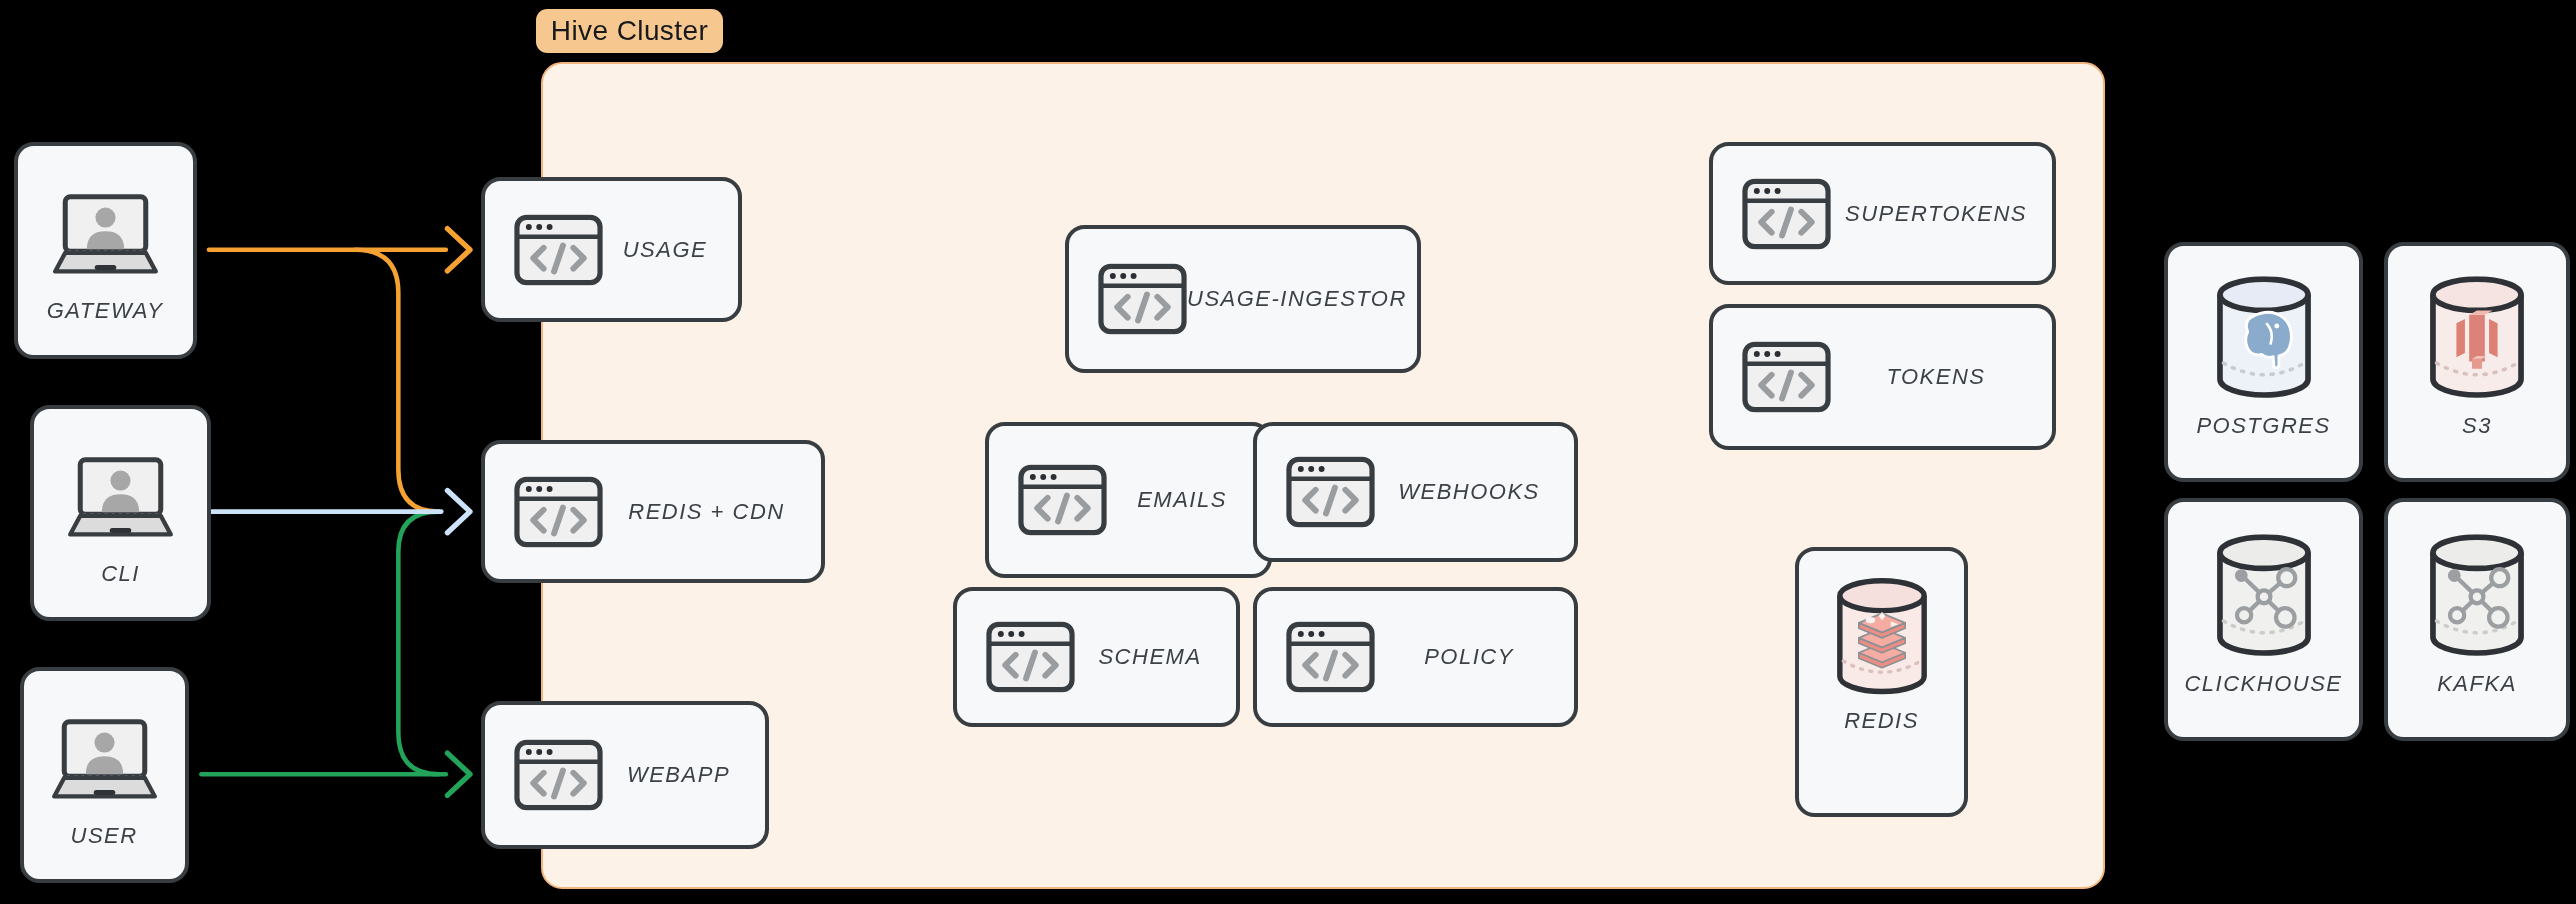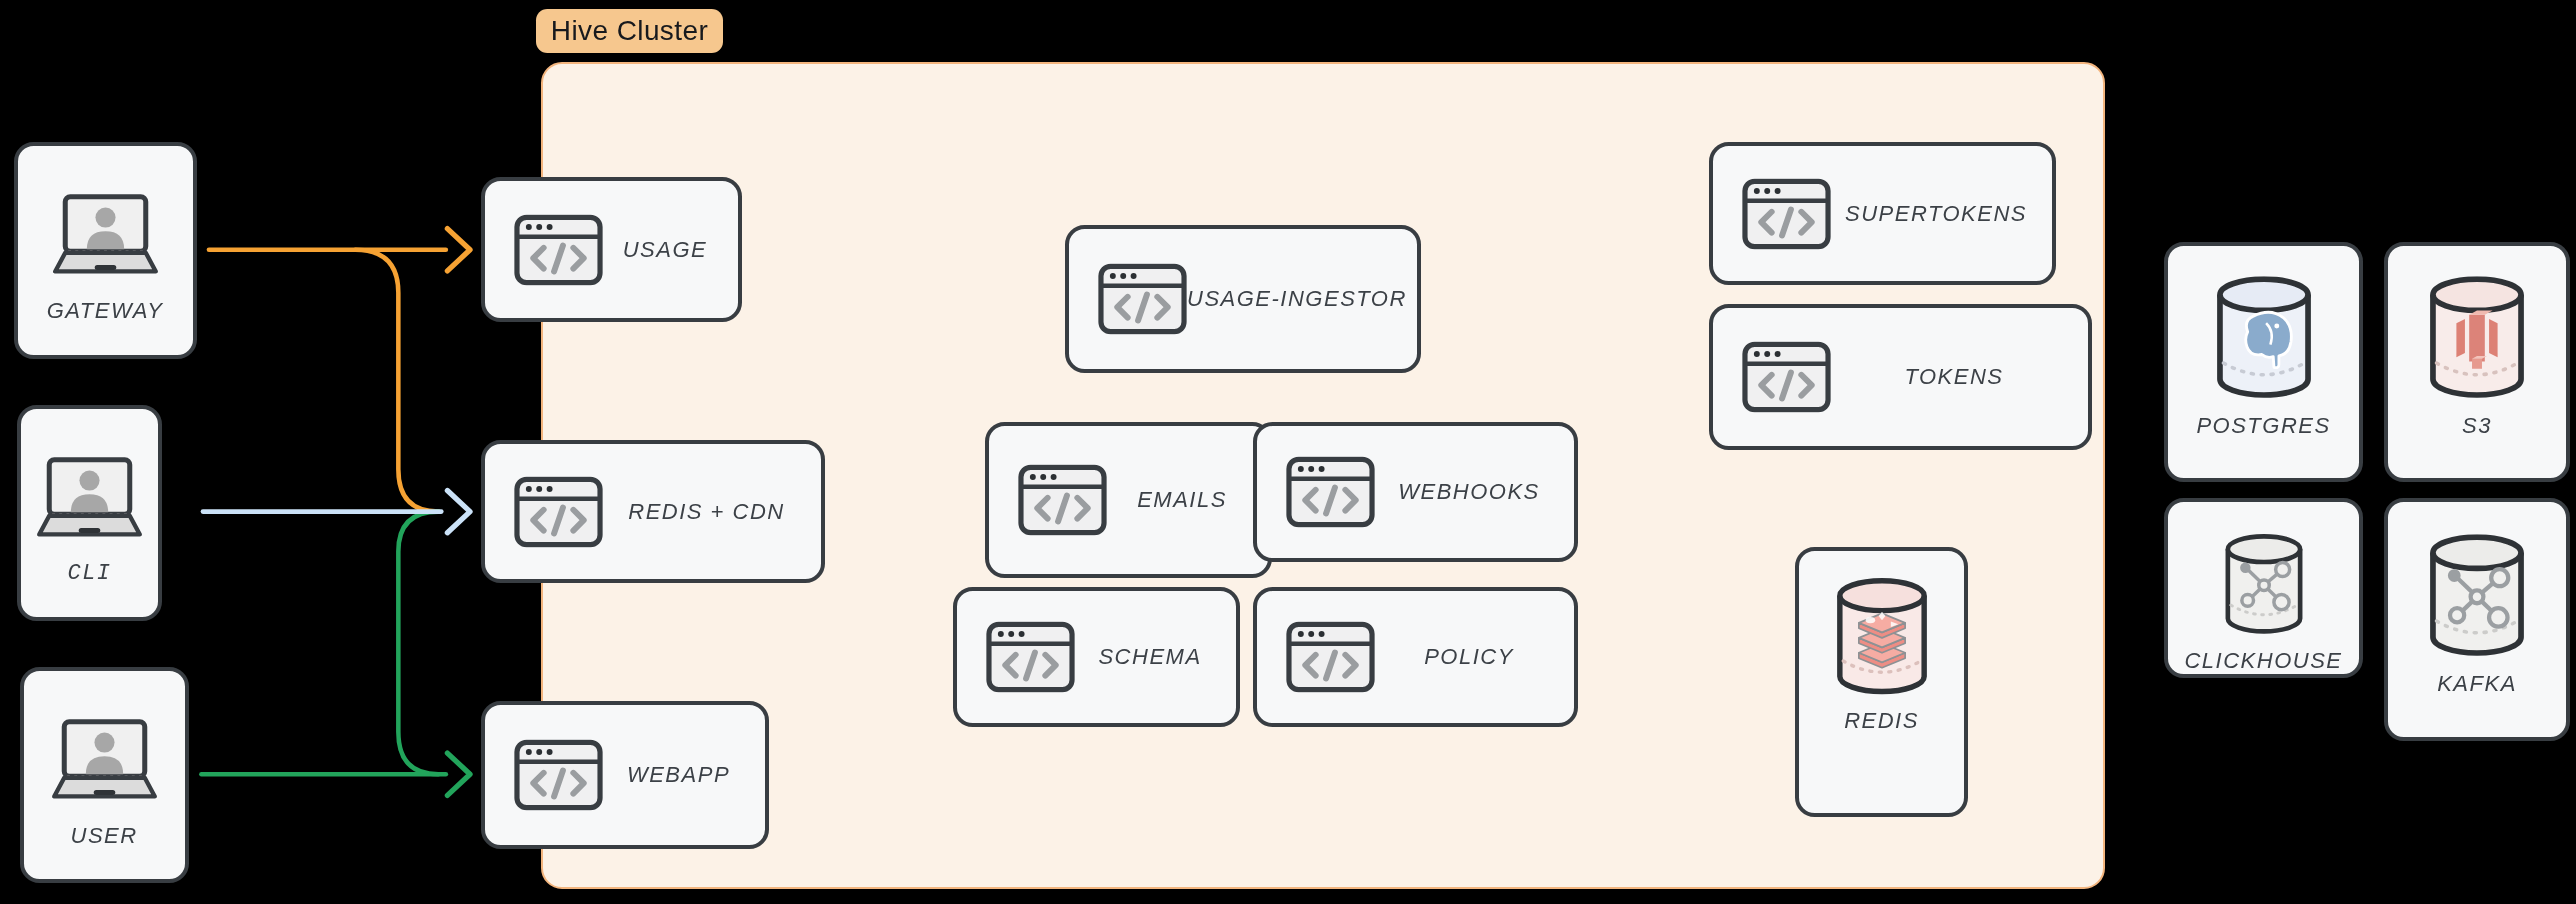--- a/index.html
+++ b/index.html
@@ -162,21 +162,21 @@
       <polyline class="head c-blue" points="592,650 622,678 592,706"></polyline>
     </g>
   </svg>
 
   <div class="node card client" style="left:13.6px;top:142px;width:183px;height:217px;">
     <svg class="art laptop" viewBox="0 0 152 112" width="115" height="85">
         <use href="#sym-laptop"></use>
       </svg>
     <span class="label">GATEWAY</span>
   </div>
-  <div class="node card client" style="left:17px;top:405px;width:145px;height:216px;font-family:Liberation Mono, monospace;">
+  <div class="node card client" style="left:30px;top:405px;width:181px;height:216px;">
     <svg class="art laptop" viewBox="0 0 152 112" width="115" height="85">
         <use href="#sym-laptop"></use>
       </svg>
     <span class="label">CLI</span>
   </div>
   <div class="node service" style="left:481px;top:177px;width:261px;height:145px;">
     <svg class="codewin" viewBox="0 0 118 95" width="89" height="72">
         <use href="#sym-codewin"></use>
       </svg>
     <span class="label svc-label">USAGE</span>
@@ -231,21 +231,21 @@
       </svg>
     <span class="label svc-label">POLICY</span>
   </div>
 
   <div class="node service" style="left:1709px;top:142px;width:347px;height:143px;">
     <svg class="codewin" viewBox="0 0 118 95" width="89" height="72">
         <use href="#sym-codewin"></use>
       </svg>
     <span class="label svc-label">SUPERTOKENS</span>
   </div>
-  <div class="node service" style="left:1709px;top:304px;width:383px;height:146px;">
+  <div class="node service" style="left:1709px;top:304px;width:347px;height:146px;">
     <svg class="codewin" viewBox="0 0 118 95" width="89" height="72">
         <use href="#sym-codewin"></use>
       </svg>
     <span class="label svc-label">TOKENS</span>
   </div>
 
   <div class="node card" style="left:1795px;top:547px;width:173px;height:270px;">
     <svg class="art cyl" style="margin-top:27px;width:106px;height:119px;" viewBox="0 0 140 158" width="106" height="119">
         <use href="#sym-cyl-redis"></use>
       </svg>
@@ -257,21 +257,21 @@
         <use href="#sym-cyl-postgres"></use>
       </svg>
     <span class="label" style="margin-top:12px;">POSTGRES</span>
   </div>
   <div class="node card" style="left:2384px;top:242px;width:186px;height:240px;">
     <svg class="art cyl" style="width:110px;height:125px;margin-top:30px;" viewBox="0 0 146 165" width="110" height="125">
         <use href="#sym-cyl-s3"></use>
       </svg>
     <span class="label" style="margin-top:12px;">S3</span>
   </div>
-  <div class="node card" style="left:2164px;top:498px;width:199px;height:180px;">
+  <div class="node card" style="left:2164px;top:498px;width:199px;height:243px;">
     <svg class="art cyl" style="width:110px;height:125px;margin-top:32px;" viewBox="0 0 146 165" width="110" height="125">
         <use href="#sym-cyl-net"></use>
       </svg>
     <span class="label" style="margin-top:12px;">CLICKHOUSE</span>
   </div>
   <div class="node card" style="left:2384px;top:498px;width:186px;height:243px;">
     <svg class="art cyl" style="width:110px;height:125px;margin-top:32px;" viewBox="0 0 146 165" width="110" height="125">
         <use href="#sym-cyl-net"></use>
       </svg>
     <span class="label" style="margin-top:12px;">KAFKA</span>

